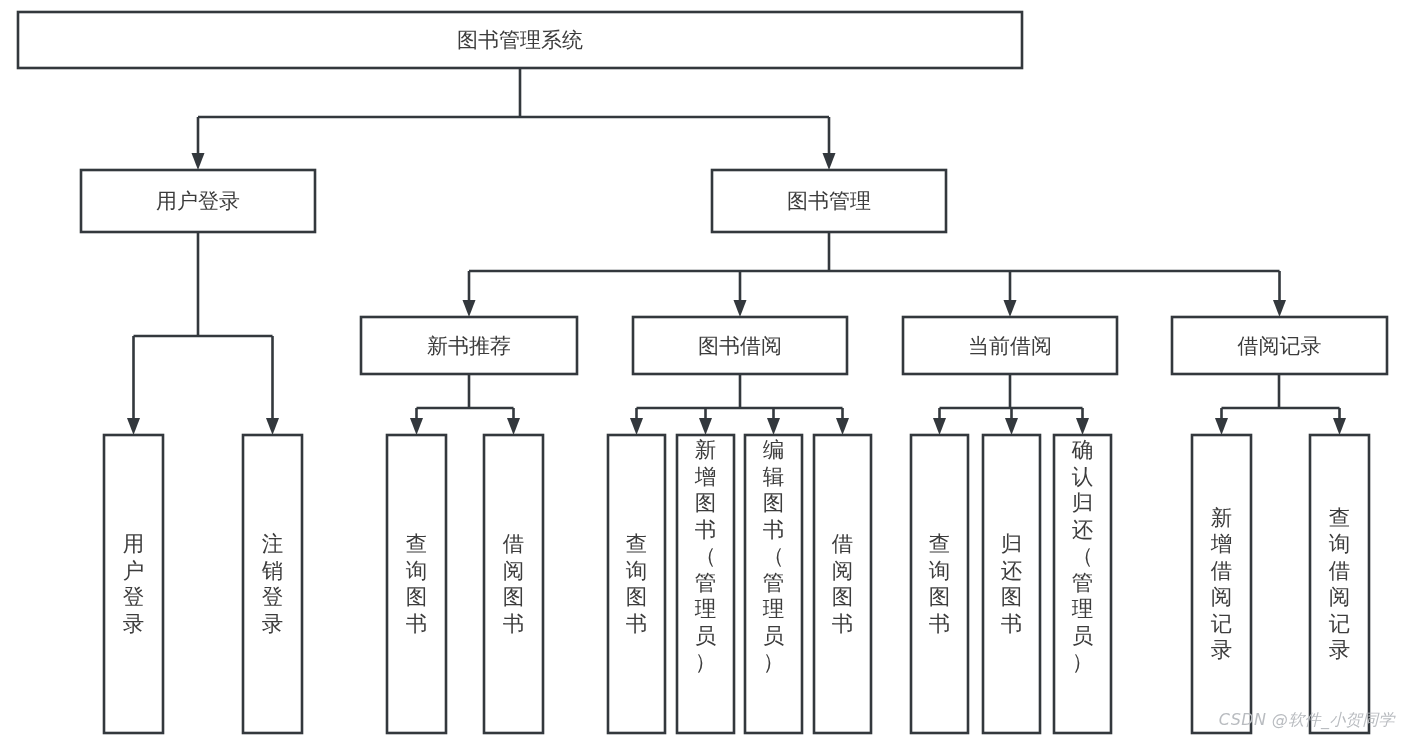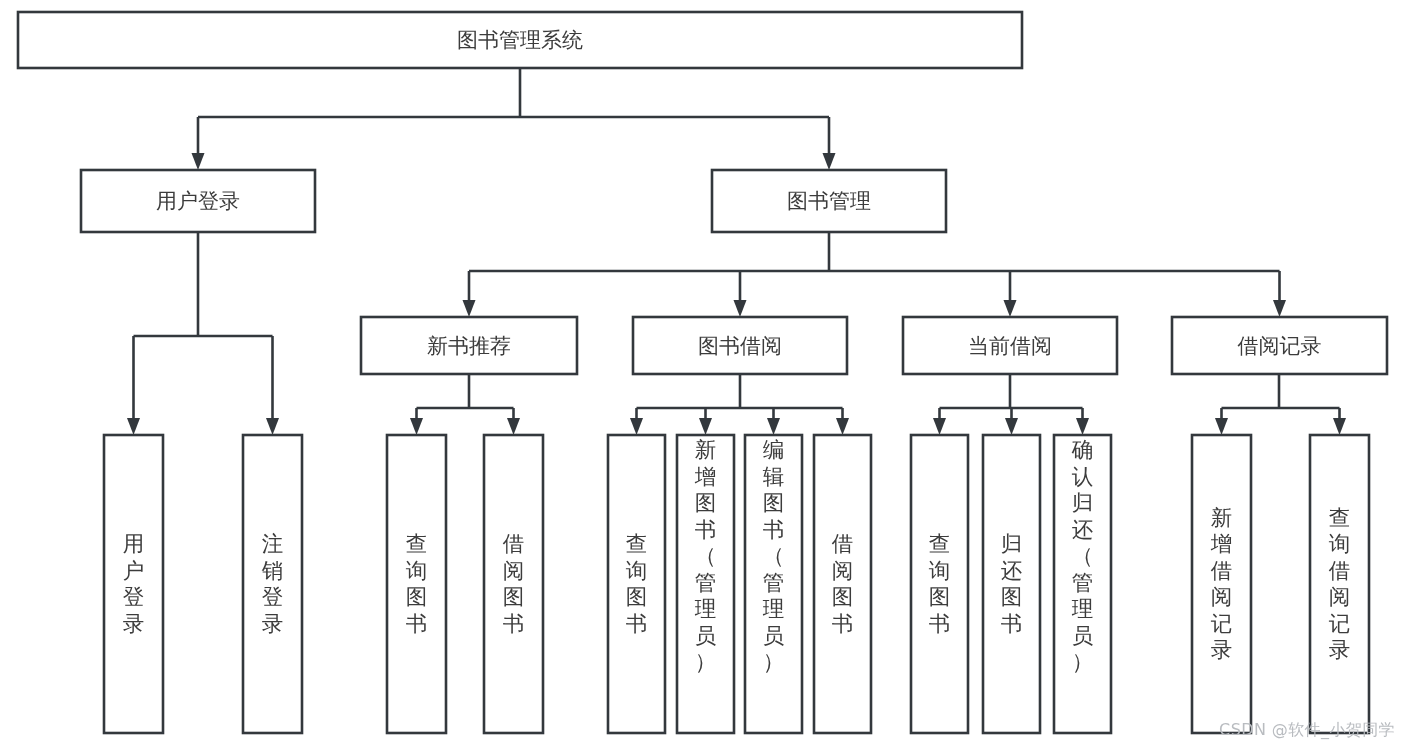--- a/index.html
+++ b/index.html
@@ -21,27 +21,28 @@
     dominant-baseline:middle;
   }
   .leaf-label-v{
     fill:#3c3c3c;
     font-family:"DejaVu Sans","Liberation Sans",sans-serif;
     font-size:21.5px;
     text-anchor:middle;
   }
   .watermark{
     position:absolute;
-    right:10px;bottom:6px;
+    right:10px;bottom:16px;
     font-family:"DejaVu Sans","Liberation Sans",sans-serif;
     font-size:16px;
     color:#b9bcc0;
     letter-spacing:.4px;
     white-space:nowrap;
     user-select:none;
+    font-style:italic;
   }
 </style>
 </head>
 <body>
 
 <div id="diagram-root">
   <svg id="tree" viewBox="0 0 1405 747">
     <g id="connectors-layer">
         <path class="connector" d="M 520 68 L 520 117"></path>
         <path class="connector" d="M 198 117 L 829 117"></path>

